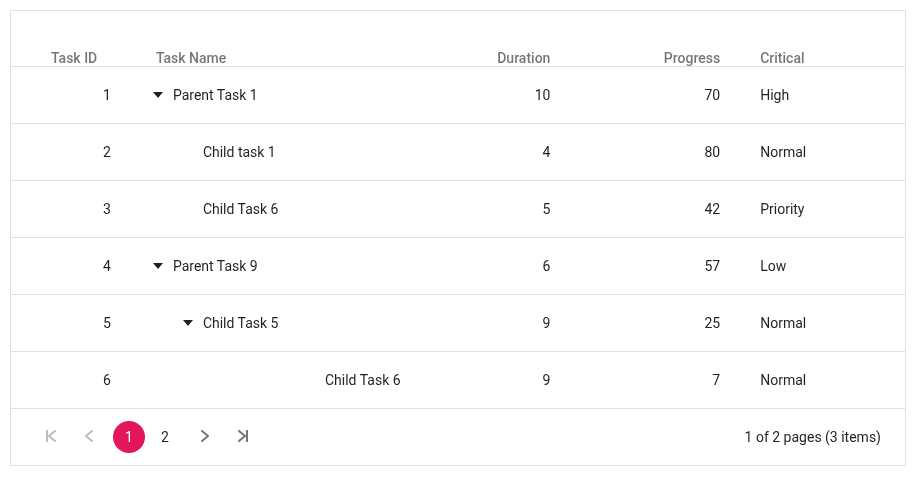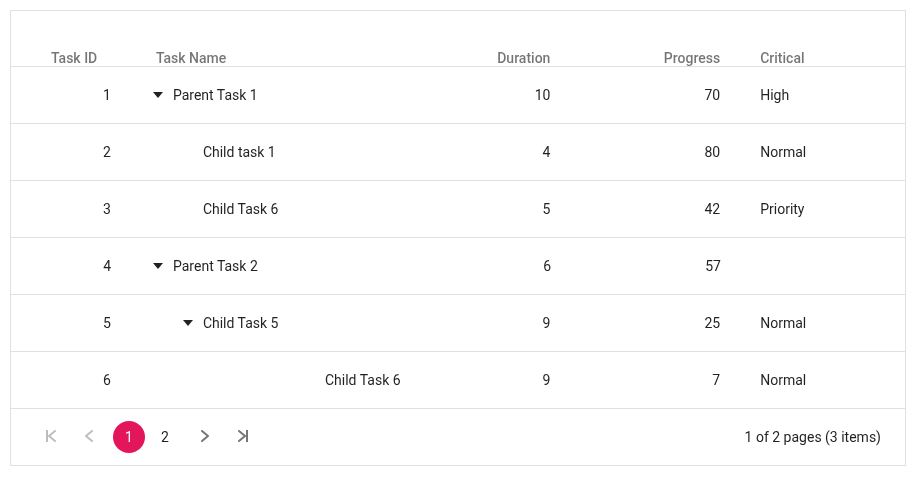--- a/index.html
+++ b/index.html
@@ -162,24 +162,25 @@
         <div class="data-cell col-priority">Priority</div>
       </div>
       <div class="data-row">
         <div class="data-cell col-id">4</div>
         <div class="data-cell col-name indent-0">
           <span class="expand-icon">
             <svg width="10" height="6" viewBox="0 0 10 6">
               <path d="M0 0l5 6 5-6z" fill="currentColor"></path>
             </svg>
           </span>
-          <span class="name-text">Parent Task 2</span>
+          <span class="name-text">Parent Task 9</span>
         </div>
         <div class="data-cell col-duration">6</div>
         <div class="data-cell col-progress">57</div>
+        <div class="data-cell col-priority">Low</div>
       </div>
       <div class="data-row">
         <div class="data-cell col-id">5</div>
         <div class="data-cell col-name indent-1">
           <span class="expand-icon">
             <svg width="10" height="6" viewBox="0 0 10 6">
               <path d="M0 0l5 6 5-6z" fill="currentColor"></path>
             </svg>
           </span>
           <span class="name-text">Child Task 5</span>

